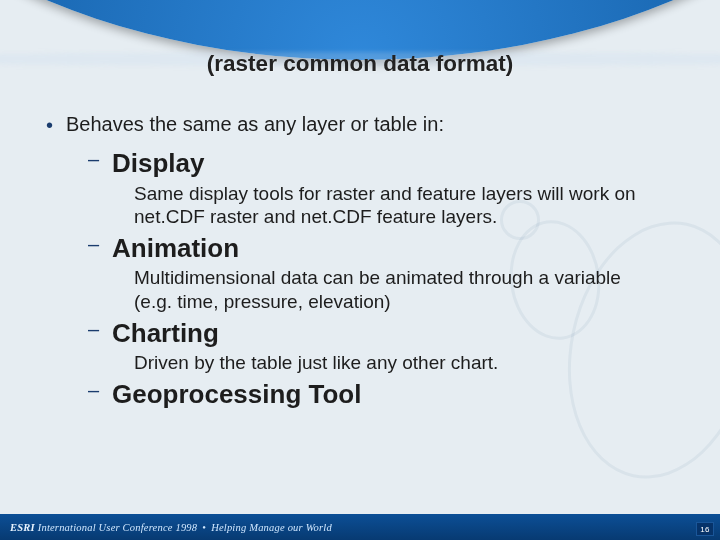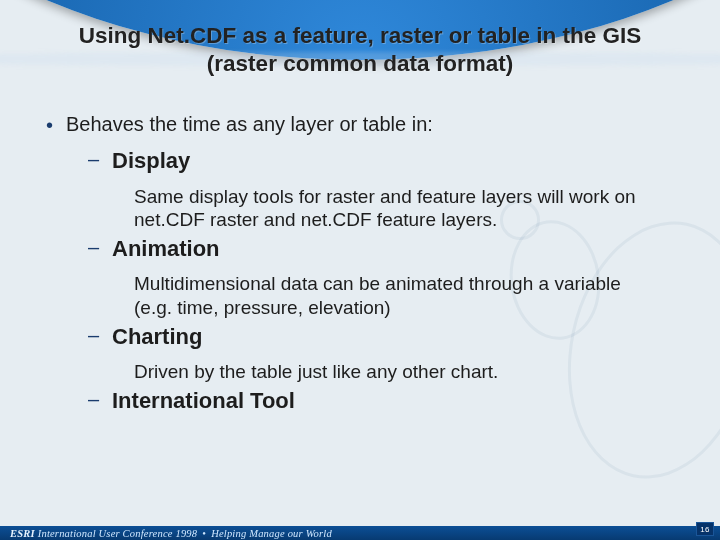--- a/index.html
+++ b/index.html
@@ -78,33 +78,33 @@
     position: absolute; left: 4px; top: 1px;
     color: #1a3c6e; font-size: 20px;
   }
   ul.lvl2 { list-style: none; margin-top: 10px; }
   ul.lvl2 > li { position: relative; padding-left: 32px; margin-bottom: 4px; margin-left: 14px; }
   ul.lvl2 > li::before {
     content: "–";
     position: absolute; left: 8px; top: 0;
     color: #1a3c6e; font-size: 20px;
   }
-  .sub-label { font-weight: bold; font-size: 22px; }
+  .sub-label { font-weight: bold; font-size: 26px; }
   .sub-body {
     font-size: 19px;
     line-height: 1.22;
     display: block;
     margin-left: 22px;
-    margin-top: 10px;
+    margin-top: 2px;
     max-width: 520px;
   }
   .footer {
     position: absolute;
     left: 0; right: 0; bottom: 0;
-    height: 14px;
+    height: 26px;
     background: linear-gradient(180deg, #0c4f96 0%, #073a72 100%);
     z-index: 4;
     display: flex;
     align-items: center;
     padding: 0 10px;
     color: #cfe7ff;
     font-size: 10.5px;
     font-style: italic;
     font-family: Georgia, 'Times New Roman', serif;
     letter-spacing: 0.2px;
@@ -129,44 +129,44 @@
 
 <div class="slide">
   <div class="bg-light"></div>
   <div class="doodle d1"></div>
   <div class="doodle d2"></div>
   <div class="doodle d3"></div>
   <div class="header-arc"></div>
 
   <div class="title">
     <h1>
-      <span>Using Net.CDF as a feature, raster or table in the GIS</span><br>
+      <br>
       <span>(raster common data format)</span>
     </h1>
   </div>
 
   <div class="body">
     <ul class="lvl1">
       <li>
-        <span>Behaves the time as any layer or table in:</span>
+        <span>Behaves the same as any layer or table in:</span>
         <ul class="lvl2">
           <li>
             <span class="sub-label">Display</span>
             <span class="sub-body">Same display tools for raster and feature layers will work on net.CDF raster and net.CDF feature layers.</span>
           </li>
           <li>
             <span class="sub-label">Animation</span>
             <span class="sub-body">Multidimensional data can be animated through a variable (e.g. time, pressure, elevation)</span>
           </li>
           <li>
             <span class="sub-label">Charting</span>
             <span class="sub-body">Driven by the table just like any other chart.</span>
           </li>
           <li>
-            <span class="sub-label">International Tool</span>
+            <span class="sub-label">Geoprocessing Tool</span>
           </li>
         </ul>
       </li>
     </ul>
   </div>
 
   <div class="footer">
     <span class="brand">ESRI</span>
     <span>International User Conference 1998</span>
     <span class="dot">•</span>

